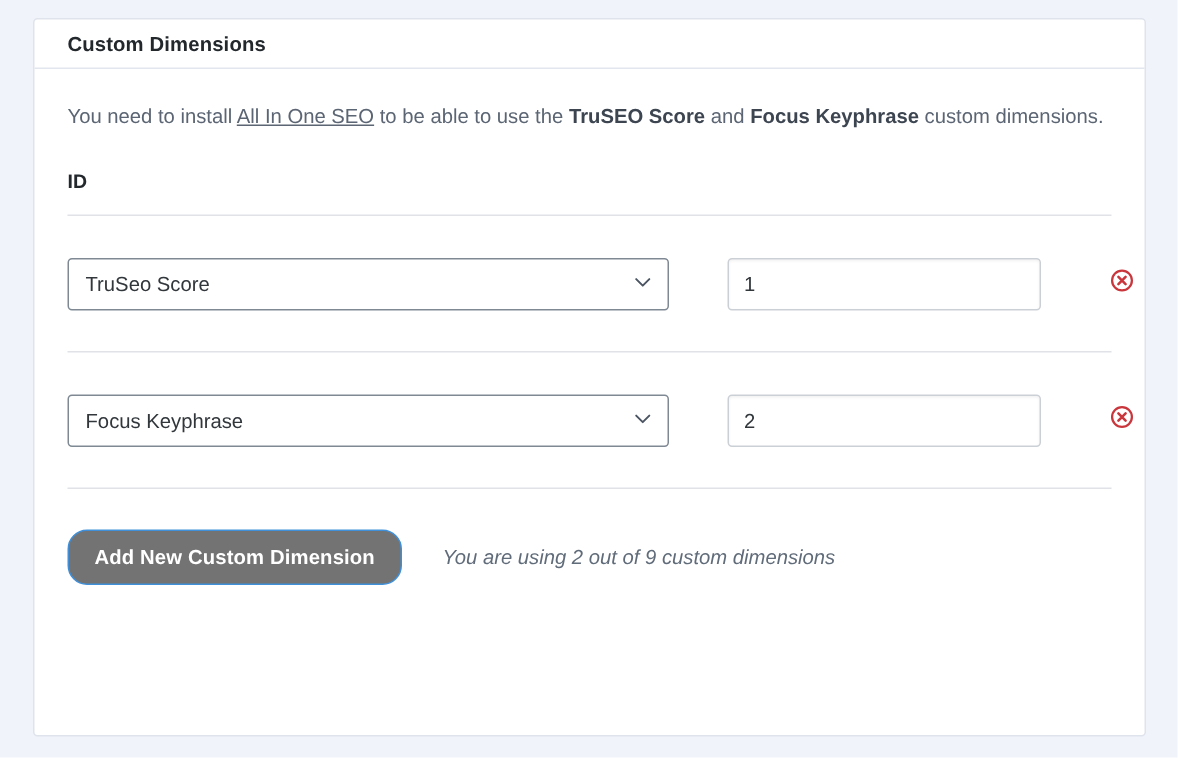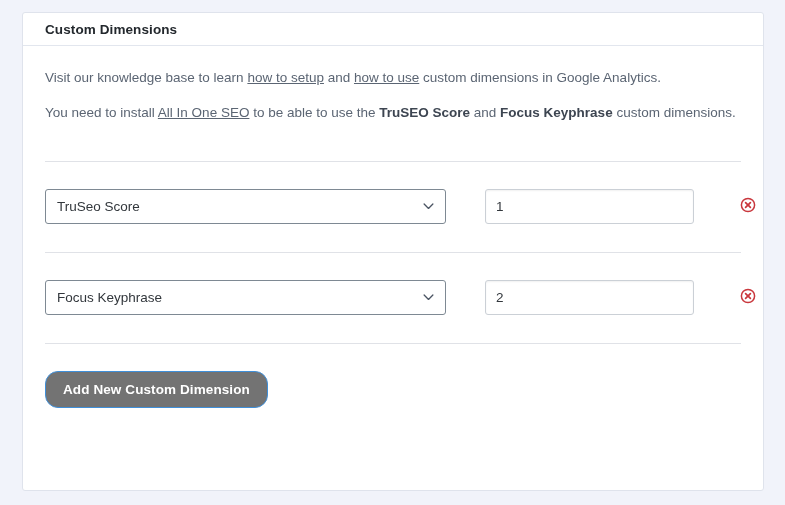--- a/index.html
+++ b/index.html
@@ -184,25 +184,27 @@
 <body>
 
 <div class="card">
 
   <div class="card-header">
     <span class="card-title">Custom Dimensions</span>
   </div>
 
   <div class="card-body">
 
-    <p class="desc"><span>Visit our knowledge base to learn </span><a>how to setup</a><span> and </span><a>how to use</a><span> custom dimensions in Google Analytics.</span></p>
 
     <p class="desc"><span>You need to install </span><a>All In One SEO</a><span> to be able to use the </span><b>TruSEO Score</b><span> and </span><b>Focus Keyphrase</b><span> custom dimensions.</span></p>
 
     <div class="table-head">
+      <div class="col-id">
+        <span class="th">ID</span>
+      </div>
       <div class="col-act"></div>
     </div>
 
     <div class="row">
       <div class="col-type">
         <div class="select-wrap">
           <select class="sel">
             <option>TruSeo Score</option>
           </select>
           <span class="chev">
@@ -246,16 +248,17 @@
           <svg viewBox="0 0 16 16" width="16" height="16" aria-hidden="true">
             <circle cx="8" cy="8" r="6.6" fill="none" stroke="#c9373d" stroke-width="1.5"></circle>
             <path d="M5.6 5.6 L10.4 10.4 M10.4 5.6 L5.6 10.4" stroke="#c9373d" stroke-width="1.7" stroke-linecap="round"></path>
           </svg>
         </span>
       </div>
     </div>
 
     <div class="footer">
       <button class="btn-primary">Add New Custom Dimension</button>
+      <span class="usage">You are using 2 out of 9 custom dimensions</span>
     </div>
 
   </div>
 </div>
 
 </body></html>

